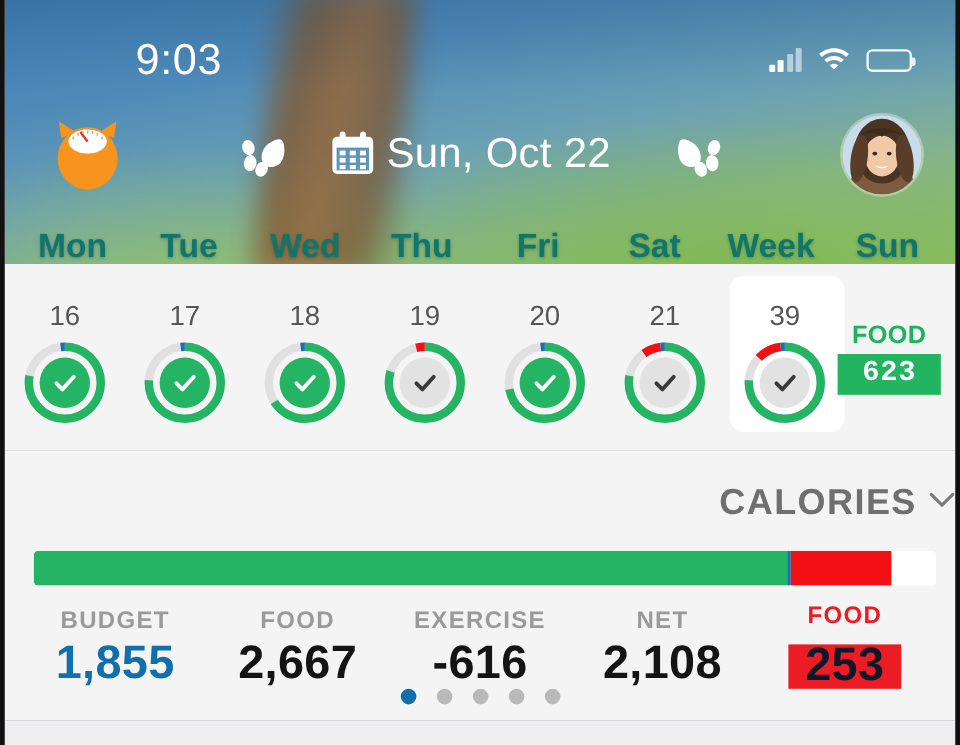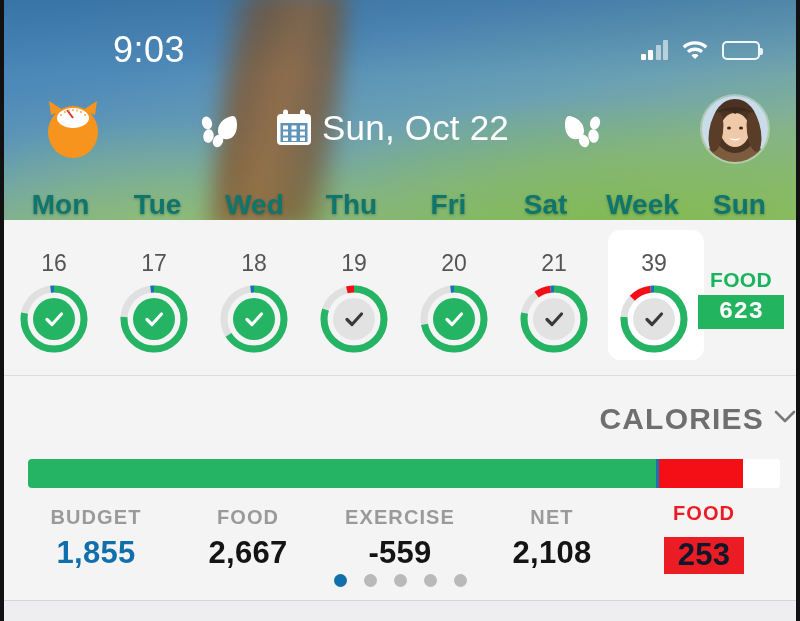--- a/index.html
+++ b/index.html
@@ -308,21 +308,21 @@
   .stat-label {
     font-size: 20px;
     font-weight: bold;
     color: #9a9a9a;
     letter-spacing: 1.1px;
     line-height: 24px;
   }
   .stat-label.over { color: #ec1c24; }
   .stat-value {
     margin-top: 7px;
-    font-size: 31px;
+    font-size: 39px;
     font-weight: bold;
     color: #141414;
     line-height: 34px;
     letter-spacing: 0.3px;
   }
   .stat-value.budget { color: #1170ab; }
   .stat-value.boxed {
     display: inline-block;
     background: #ec1c24;
     color: #0f172a;
@@ -608,21 +608,21 @@
         <div class="stat">
           <div class="stat-label">BUDGET</div>
           <div class="stat-value budget">1,855</div>
         </div>
         <div class="stat">
           <div class="stat-label">FOOD</div>
           <div class="stat-value">2,667</div>
         </div>
         <div class="stat">
           <div class="stat-label">EXERCISE</div>
-          <div class="stat-value">-559</div>
+          <div class="stat-value">-616</div>
         </div>
         <div class="stat">
           <div class="stat-label">NET</div>
           <div class="stat-value">2,108</div>
         </div>
         <div class="stat">
           <div class="stat-label over">FOOD</div>
           <div class="stat-value" style="margin-top: 5px;"><span class="stat-value boxed">253</span></div>
         </div>
       </div>

